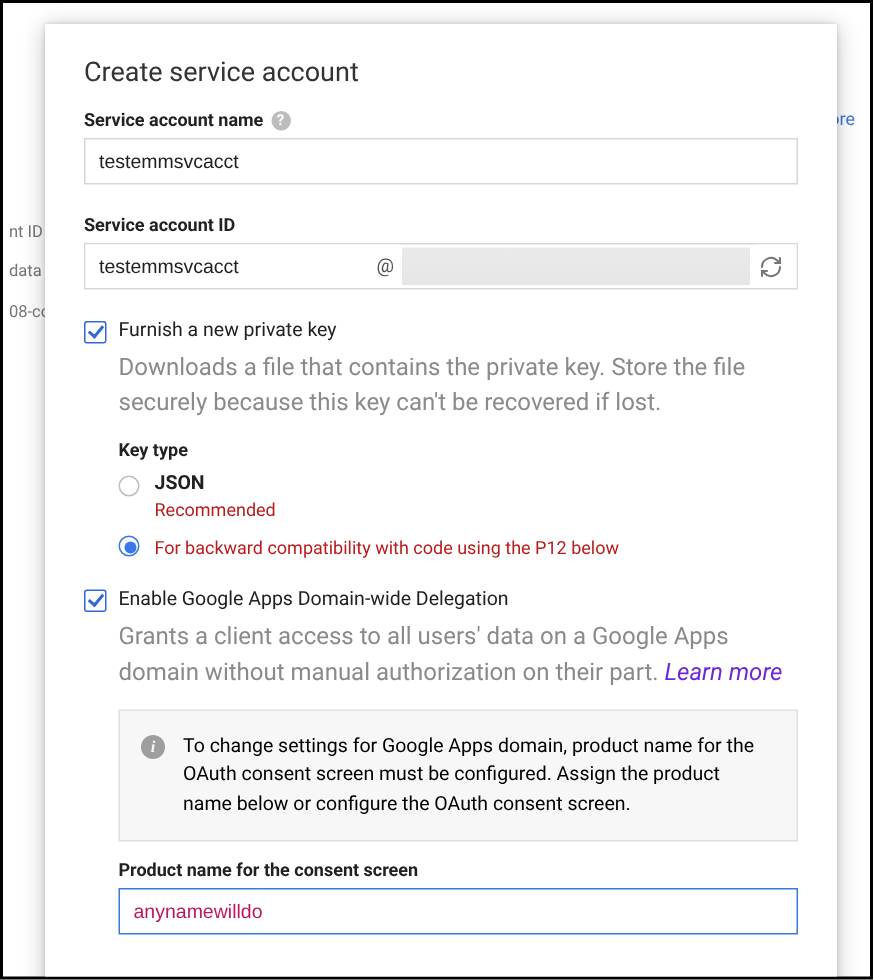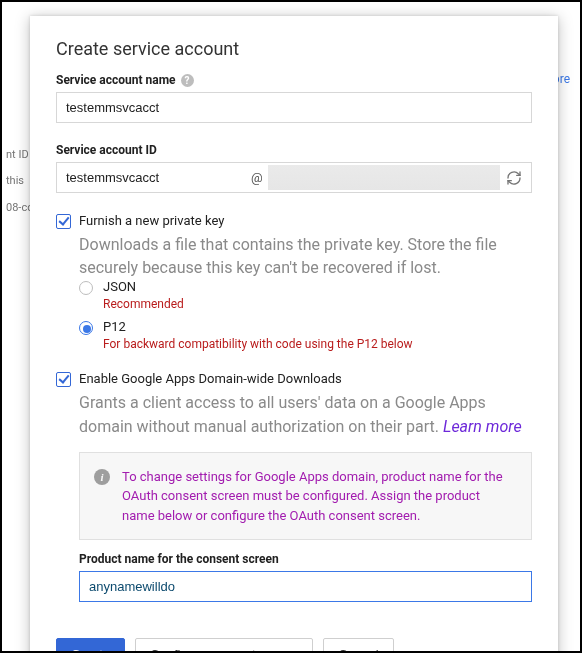--- a/index.html
+++ b/index.html
@@ -122,58 +122,58 @@
     .radio-opt { display:flex; align-items:flex-start; gap:10px; margin-left:23px; margin-bottom:8px; cursor:pointer;}
     .radio-circle {
       width:14px; height:14px; border:1.5px solid #bdbdbd; border-radius:50%; flex-shrink:0;
       position:relative; margin-top:2px;
     }
     .radio-circle.selected { border-color:#3b78e7; }
     .radio-circle.selected::after {
       content:""; position:absolute; left:3px; top:3px; width:8px; height:8px;
       background:#3b78e7; border-radius:50%;
     }
-    .opt-text .opt-label { font-size:13px; color:#212121;}
+    .opt-text .opt-label { font-size:13px; color:#212121;font-weight:bold;}
     .opt-text .opt-help { font-size:12px; color:#b91c1c; margin-top:3px;}
     .link { color:#6d28d9; cursor:pointer;font-style:italic; }
     .info-box {
       margin: 14px 0 12px 23px;
       border:1px solid #e0e0e0;
       background:#f7f7f7;
       padding:14px 16px 14px 14px;
       display:flex; gap:12px; align-items:flex-start;
     }
     .info-icon {
       width:16px; height:16px; border-radius:50%; background:#9e9e9e; color:#f7f7f7;
       display:flex; align-items:center; justify-content:center; font-size:11px; font-weight:700;
       font-style: italic; font-family: Georgia, serif; flex-shrink:0; margin-top:2px;
     }
-    .info-text { font-size:13px; color:#a21caf; line-height:1.5; }
+    .info-text { font-size:13px; color:#000000; line-height:1.5; }
     .consent-field { margin-left:23px; }
     .consent-input {
       width: 100%;
       border: 1px solid #3b78e7;
-      padding: 7px 9px; font-size: 13px; outline:none; color:#0c4a6e;
+      padding: 7px 9px; font-size: 13px; outline:none; color:#be185d;
     }
     .buttons { margin-top: 36px; display:flex; gap:10px; }
     .btn {
       font-size:13px; padding:8px 14px; border:1px solid #cfcfcf; background:#fff;
       color:#333; cursor:pointer; border-radius:2px;
     }
     .btn.primary {
       background:#3367d6; border-color:#3367d6; color:#fff; font-weight:500;
     }
   </style>
 </head>
 <body>
 
 <div class="bg-more">more</div>
 <div class="bg-labels">
   <div>nt ID</div>
-  <div>this</div>
+  <div>data</div>
   <div>08-co</div>
 </div>
 
 <div class="dialog">
   <h2 class="title">Create service account</h2>
 
   <div class="field-label">
     <span>Service account name</span>
     <span class="help-circle">?</span>
   </div>
@@ -198,42 +198,42 @@
     </div>
   </div>
 
   <div class="section">
     <div class="check-row">
       <div class="blue-check"></div>
       <div class="check-label">Furnish a new private key</div>
     </div>
     <div class="helper">Downloads a file that contains the private key. Store the file securely because this key can't be recovered if lost.</div>
 
+    <div class="subhead">Key type</div>
 
     <div class="radio-opt">
       <div class="radio-circle"></div>
       <div class="opt-text">
         <div class="opt-label">JSON</div>
         <div class="opt-help">Recommended</div>
       </div>
     </div>
 
     <div class="radio-opt">
       <div class="radio-circle selected"></div>
       <div class="opt-text">
-        <div class="opt-label">P12</div>
         <div class="opt-help">For backward compatibility with code using the P12 below</div>
       </div>
     </div>
   </div>
 
   <div class="section">
     <div class="check-row">
       <div class="blue-check"></div>
-      <div class="check-label">Enable Google Apps Domain-wide Downloads</div>
+      <div class="check-label">Enable Google Apps Domain-wide Delegation</div>
     </div>
     <div class="helper">
       <span>Grants a client access to all users' data on a Google Apps domain without manual authorization on their part. </span><span class="link">Learn more</span>
     </div>
 
     <div class="info-box">
       <div class="info-icon">i</div>
       <div class="info-text">To change settings for Google Apps domain, product name for the OAuth consent screen must be configured. Assign the product name below or configure the OAuth consent screen.</div>
     </div>
 

